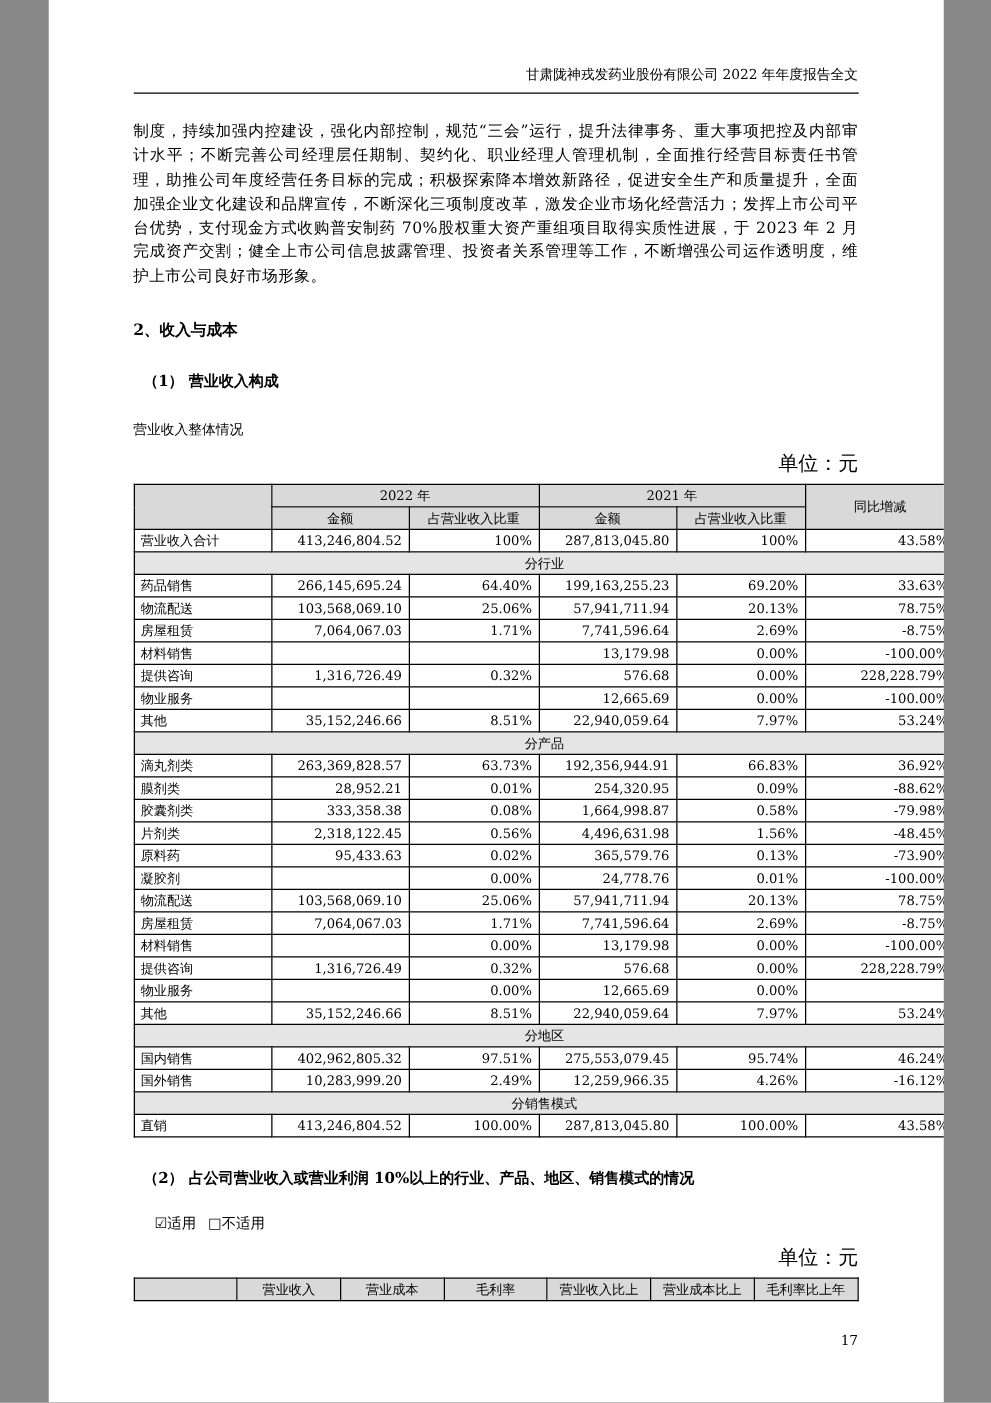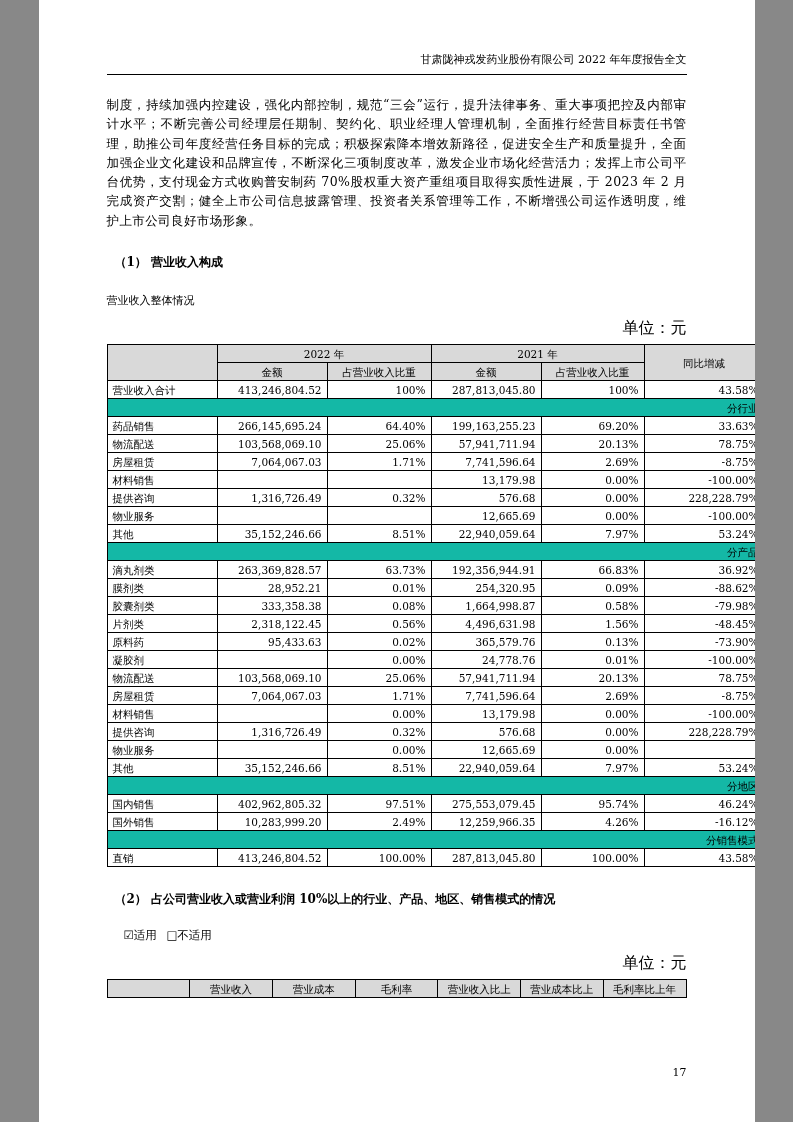--- a/index.html
+++ b/index.html
@@ -30,36 +30,37 @@
     margin-top:5px; font-size:10.5px;padding-left:25px;
   }
   table.data-table th, table.data-table td {
     border:1px solid #000; padding:1.5px 5px; line-height:14px;
     overflow:hidden; white-space:nowrap; font-weight:normal;
   }
   .gray { background:#d9d9d9; }
   th.hdr { text-align:center; }
   td.label-cell { text-align:left; }
   td.num-cell { text-align:right; }
-  td.section-cell { background:#14b8a6; text-align:right; }
+  td.section-cell { background:#e5e5e5; text-align:center; }
   .page-number {
     position:absolute; top:1066px; right:68px; font-size:11px;
   }
 </style>
 </head>
 <body>
 
 <div class="page">
 
   <div class="doc-header">
     <span>甘肃陇神戎发药业股份有限公司 2022 年年度报告全文</span>
   </div>
 
   <p class="intro">制度，持续加强内控建设，强化内部控制，规范“三会”运行，提升法律事务、重大事项把控及内部审计水平；不断完善公司经理层任期制、契约化、职业经理人管理机制，全面推行经营目标责任书管理，助推公司年度经营任务目标的完成；积极探索降本增效新路径，促进安全生产和质量提升，全面加强企业文化建设和品牌宣传，不断深化三项制度改革，激发企业市场化经营活力；发挥上市公司平台优势，支付现金方式收购普安制药 70%股权重大资产重组项目取得实质性进展，于 2023 年 2 月完成资产交割；健全上市公司信息披露管理、投资者关系管理等工作，不断增强公司运作透明度，维护上市公司良好市场形象。</p>
 
+  <div class="h-main">2、收入与成本</div>
 
   <div class="h-sub">（1）  营业收入构成</div>
 
   <div class="plain-label">营业收入整体情况</div>
 
   <div class="unit-label">单位：元</div>
 
   <table class="data-table">
     <colgroup>
       <col style="width:110px">

